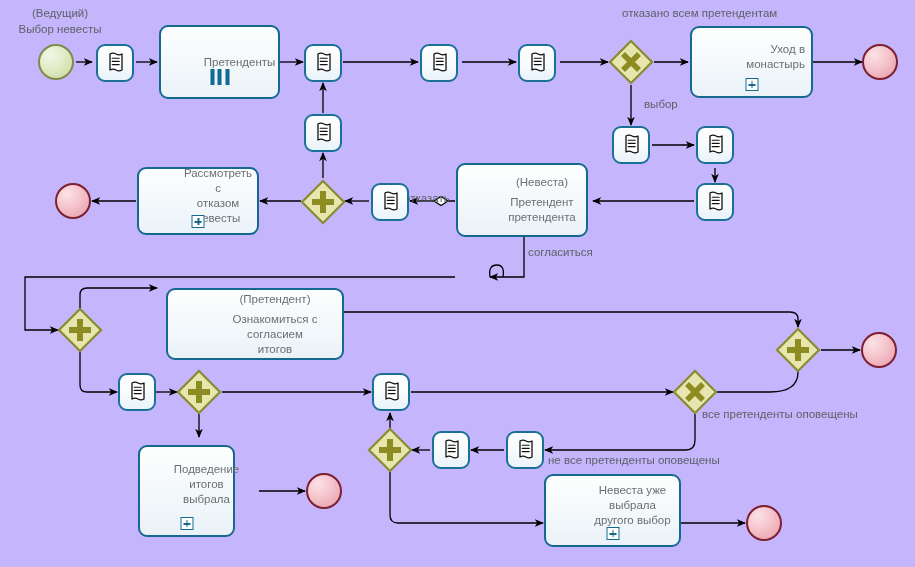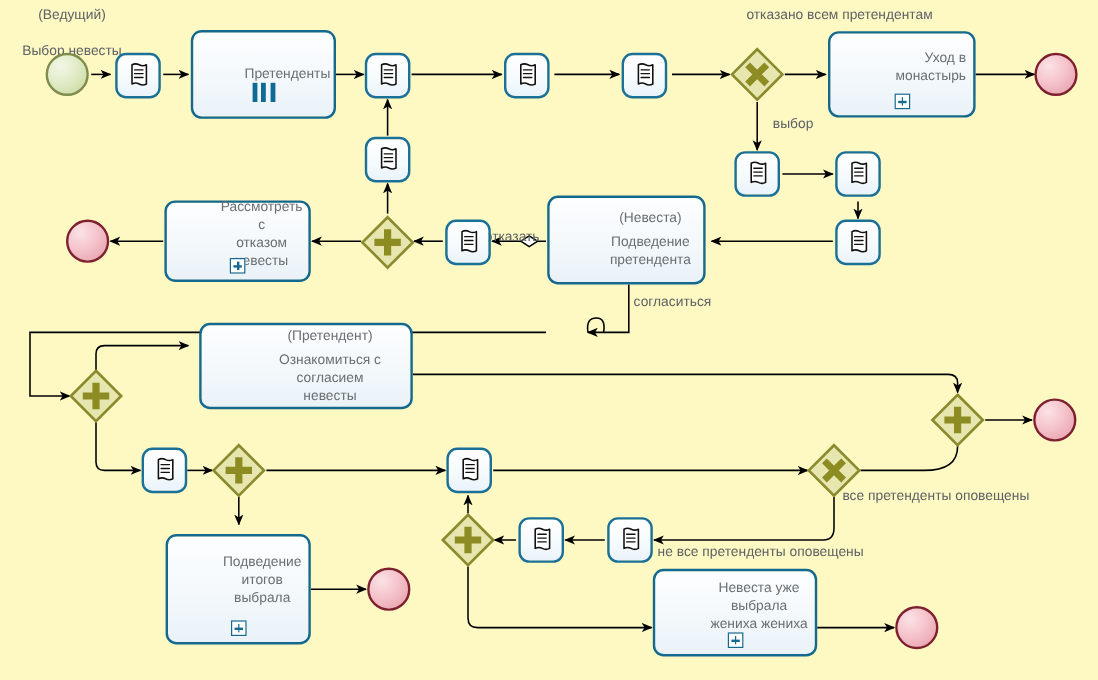--- a/index.html
+++ b/index.html
@@ -1,17 +1,17 @@
 <!DOCTYPE html>
 <html><head>
 <meta charset="utf-8">
 <style>
   html,body{margin:0;padding:0;background:#ffffff;}
   body{font-family:"Liberation Sans", sans-serif;}
-  #canvas{position:relative;width:915px;height:567px;background:#fef9c3;overflow:hidden;}
+  #canvas{position:relative;width:915px;height:567px;background:#c4b5fd;overflow:hidden;}
   #svg-layer{position:absolute;left:0;top:0;width:915px;height:567px;}
 
   
   .node{position:absolute;box-sizing:border-box;}
 
   .event{border-radius:50%;}
   .event.start{
      background:radial-gradient(circle at 32% 28%, #f2f7e6 0%, #e4eecd 38%, #c6d79a 100%);
      border:2px solid #7f8c4b;
   }
@@ -153,21 +153,21 @@
     <g transform="translate(441,201)">
       <polygon points="0,-4.5 7,0 0,4.5 -7,0" fill="#ffffff" stroke="#000" stroke-width="1.2"></polygon>
     </g>
 
     <g stroke="#000" stroke-width="1.3" fill="none">
       <path d="M490,277 q-2,-12 7,-12 q8,0 6,12"></path>
     </g>
   </svg>
 
   <div class="lbl center" style="left:10px;top:6px;width:100px;">(Ведущий)</div>
-  <div class="lbl center" style="left:5px;top:36px;width:110px;">Выбор невесты</div>
+  <div class="lbl center" style="left:5px;top:22px;width:110px;">Выбор невесты</div>
   <div class="lbl" style="left:622px;top:6px;">отказано всем претендентам</div>
   <div class="lbl" style="left:644px;top:97px;">выбор</div>
   <div class="lbl" style="left:404px;top:155px;margin-top:36px;">отказать</div>
   <div class="lbl" style="left:528px;top:245px;">согласиться</div>
   <div class="lbl" style="left:548px;top:453px;">не все претенденты оповещены</div>
   <div class="lbl" style="left:702px;top:407px;">все претенденты оповещены</div>
 
   <div class="node event start" style="left:38px;top:44px;width:36px;height:36px;"></div>
 
   <div class="node script" style="left:96px;top:44px;width:38px;height:38px;">
@@ -273,21 +273,21 @@
           <path d="M7.2,6.2 h7"></path>
           <path d="M7.2,9.4 h7"></path>
           <path d="M7.2,12.6 h7"></path>
         </g>
     </svg>
   </div>
 
   <div class="node task" style="left:456px;top:163px;width:132px;height:74px;">
     <span class="tlabel">
       <span class="pool">(Невеста)</span>
-      <span>Подведение</span>
+      <span>Претендент</span>
       <span class="l2">претендента</span>
     </span>
   </div>
 
   <div class="node script" style="left:371px;top:183px;width:38px;height:38px;">
     <svg width="20" height="22" viewBox="0 0 20 22">
       <path d="M5,2 q3,-1.6 6,0 q3,1.6 6,0 l0,16 q-3,1.6 -6,0 q-3,-1.6 -6,0 Z" fill="#fff" stroke="#111" stroke-width="1.3" stroke-linejoin="round"></path>
       <g stroke="#111" stroke-width="1.1" stroke-linecap="round">
           <path d="M7.2,6.2 h7"></path>
           <path d="M7.2,9.4 h7"></path>
@@ -313,25 +313,25 @@
 
   <div class="node event end" style="left:55px;top:183px;width:36px;height:36px;"></div>
 
   <div class="node gw" style="left:57px;top:307px;width:46px;height:46px;">
     <svg width="46" height="46" viewBox="0 0 46 46">
       <polygon points="23,2 44,23 23,44 2,23" fill="#e6e6ae" stroke="#8a8a2e" stroke-width="2.2"></polygon>
       <path d="M23,12 L23,34 M12,23 L34,23" stroke="#8c8c23" stroke-width="6" stroke-linecap="butt"></path>
     </svg>
   </div>
 
-  <div class="node task" style="left:166px;top:269px;width:178px;height:72px;">
+  <div class="node task" style="left:166px;top:288px;width:178px;height:72px;">
     <span class="tlabel">
       <span class="pool">(Претендент)</span>
       <span>Ознакомиться с согласием</span>
-      <span class="l2">невесты</span>
+      <span class="l2">итогов</span>
     </span>
   </div>
 
   <div class="node script" style="left:118px;top:373px;width:38px;height:38px;">
     <svg width="20" height="22" viewBox="0 0 20 22">
       <path d="M5,2 q3,-1.6 6,0 q3,1.6 6,0 l0,16 q-3,1.6 -6,0 q-3,-1.6 -6,0 Z" fill="#fff" stroke="#111" stroke-width="1.3" stroke-linejoin="round"></path>
       <g stroke="#111" stroke-width="1.1" stroke-linecap="round">
           <path d="M7.2,6.2 h7"></path>
           <path d="M7.2,9.4 h7"></path>
           <path d="M7.2,12.6 h7"></path>
@@ -394,33 +394,33 @@
     <svg width="20" height="22" viewBox="0 0 20 22">
       <path d="M5,2 q3,-1.6 6,0 q3,1.6 6,0 l0,16 q-3,1.6 -6,0 q-3,-1.6 -6,0 Z" fill="#fff" stroke="#111" stroke-width="1.3" stroke-linejoin="round"></path>
       <g stroke="#111" stroke-width="1.1" stroke-linecap="round">
           <path d="M7.2,6.2 h7"></path>
           <path d="M7.2,9.4 h7"></path>
           <path d="M7.2,12.6 h7"></path>
         </g>
     </svg>
   </div>
 
-  <div class="node task" style="left:138px;top:445px;width:121px;height:92px;">
+  <div class="node task" style="left:138px;top:445px;width:97px;height:92px;">
     <span class="tlabel" style="margin-bottom:14px;">
       <span>Подведение итогов</span>
       <span class="l2">выбрала</span>
     </span>
     <span class="marker-plus"></span>
   </div>
 
   <div class="node event end" style="left:306px;top:473px;width:36px;height:36px;"></div>
 
   <div class="node task" style="left:544px;top:474px;width:137px;height:73px;">
     <span class="tlabel" style="margin-bottom:10px;">
       <span>Невеста уже выбрала</span>
-      <span class="l2">жениха жениха</span>
+      <span class="l2">другого выбор</span>
     </span>
     <span class="marker-plus"></span>
   </div>
 
   <div class="node event end" style="left:746px;top:505px;width:36px;height:36px;"></div>
 
 </div>
 
 </body></html>

